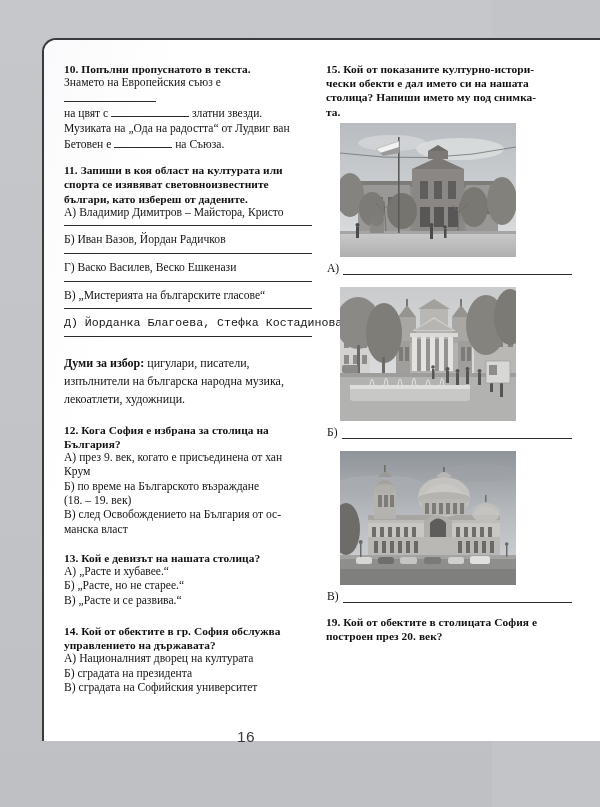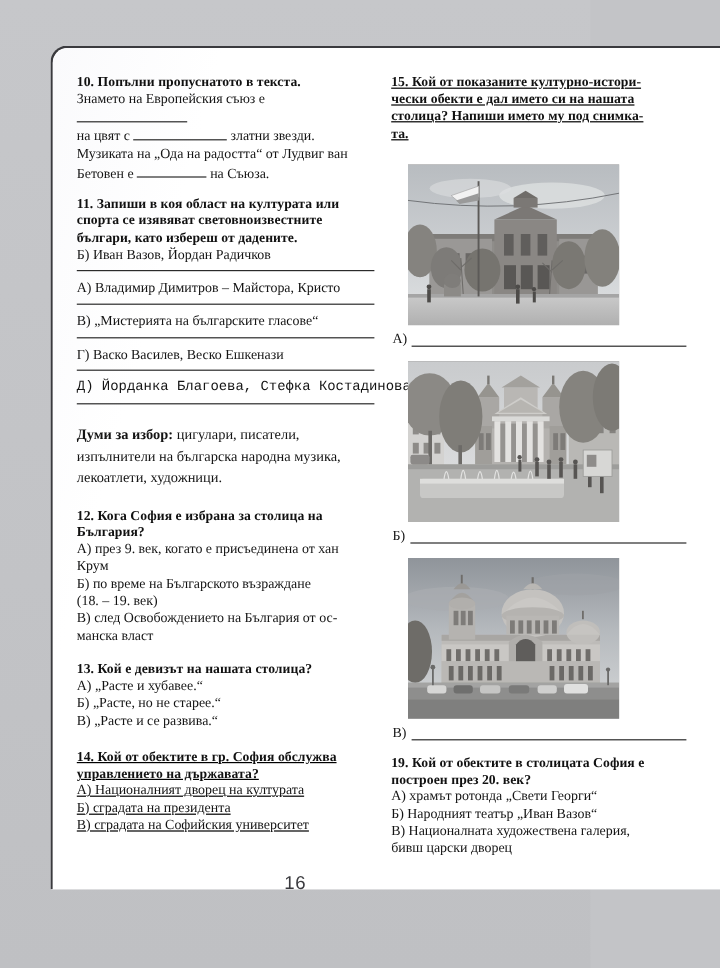--- a/index.html
+++ b/index.html
@@ -174,24 +174,24 @@
           </div>
         </div>
 
         <div class="block sm">
           <div class="qnum">
             <span>11. Запиши в коя област на културата или</span><br>
             <span>спорта се изявяват световноизвестните</span><br>
             <span>българи, като избереш от дадените.</span>
           </div>
           <div style="margin-top:0px;">
+            <div class="ruled">А) Владимир Димитров – Майстора, Кристо</div>
             <div class="ruled">Б) Иван Вазов, Йордан Радичков</div>
-            <div class="ruled">А) Владимир Димитров – Майстора, Кристо</div>
+            <div class="ruled">Г) Васко Василев, Веско Ешкенази</div>
             <div class="ruled">В) „Мистерията на българските гласове“</div>
-            <div class="ruled">Г) Васко Василев, Веско Ешкенази</div>
             <div class="ruled last">Д) Йорданка Благоева, Стефка Костадинова</div>
           </div>
         </div>
 
         <div class="block lg" style="margin-top:9px;">
           <span class="hint"><b>Думи за избор:</b></span><span class="hint"> цигулари, писатели, изпълнители на българска народна музика, лекоатлети, художници.</span>
         </div>
 
         <div class="block">
           <div class="qnum">
@@ -210,38 +210,38 @@
 
         <div class="block" style="margin-top:14px;">
           <div class="qnum">13. Кой е девизът на нашата столица?</div>
           <div class="body tight">
             <span>А) „Расте и хубавее.“</span><br>
             <span>Б) „Расте, но не старее.“</span><br>
             <span> В) „Расте и се развива.“</span>
           </div>
         </div>
 
-        <div class="block" style="margin-top:16px;text-decoration:underline;">
+        <div class="block" style="margin-top:16px;">
           <div class="qnum">
             
             <span>14. Кой от обектите в гр. София обслужва</span><br>
             <span>управлението на държавата?</span>
           </div>
           <div class="body tight">
             <span>А) Националният дворец на културата</span><br>
             <span>Б) сградата на президента</span><br>
             <span>В) сградата на Софийския университет</span>
           </div>
         </div>
 
       </div>
 
       <div class="col right">
 
-        <div style="margin-bottom:18px;text-decoration:underline;">
+        <div style="margin-bottom:4px;">
           <div class="qnum">
             <span>15. Кой от показаните културно-истори-</span><br>
             <span>чески обекти е дал името си на нашата</span><br>
             <span>столица? Напиши името му под снимка-</span><br>
             <span>та.</span>
           </div>
         </div>
 
         <div class="photo-wrap">
           <div class="photo">
@@ -551,26 +551,20 @@
             <span class="lbl">В)</span>
             <span class="rule"></span>
           </div>
         </div>
 
         <div style="margin-top:10px;">
           <div class="qnum">
             <span>19. Кой от обектите в столицата София е</span><br>
             <span>построен през 20. век?</span>
           </div>
-          <div class="body tight">
-            <span>А) храмът ротонда „Свети Георги“</span><br>
-            <span>Б) Народният театър „Иван Вазов“</span><br>
-            <span>В) Националната художествена галерия,</span><br>
-            <span>бивш царски дворец</span>
-          </div>
         </div>
 
       </div>
 
     </div>
   </div>
 
   <div id="pagenum">16</div>
 
 </div>

